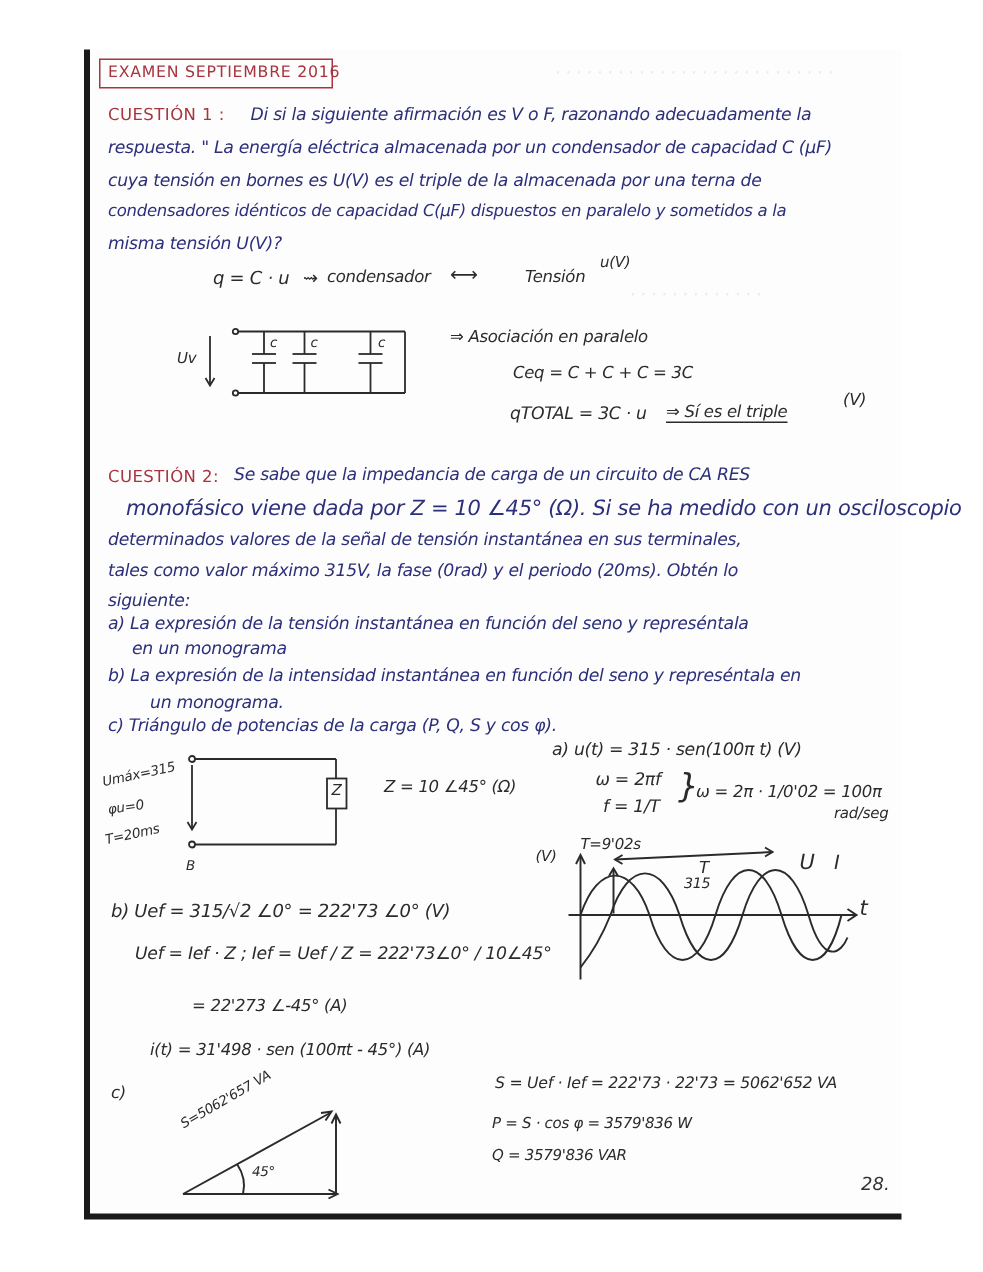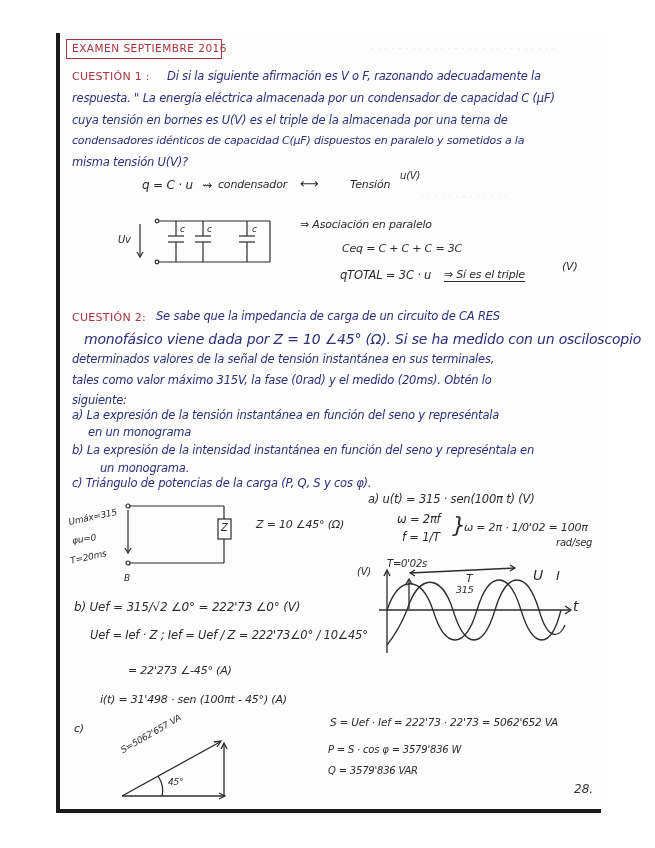--- a/index.html
+++ b/index.html
@@ -81,21 +81,21 @@
 <div class="hw ink-dark" style="left:300px;top:218px;font-size:11px;">⇒ Asociación en paralelo</div>
 <div class="hw ink-dark" style="left:342px;top:242px;font-size:11px;">Ceq = C + C + C = 3C</div>
 <div class="hw ink-dark" style="left:340px;top:268px;font-size:11.5px;">qTOTAL = 3C · u</div>
 <div class="hw ink-dark underline" style="left:444px;top:268px;font-size:11px;">⇒ Sí es el triple</div>
 <div class="hw ink-dark" style="left:562px;top:260px;font-size:11px;">(V)</div>
 
 <div class="hw red" style="left:72px;top:311px;font-size:11px;">CUESTIÓN 2:</div>
 <div class="hw" style="left:156px;top:309px;">Se sabe que la impedancia de carga de un circuito de CA RES</div>
 <div class="hw" style="left:84px;top:331px;font-size:14px;">monofásico viene dada por  Z = 10 ∠45° (Ω).  Si se ha medido con un osciloscopio</div>
 <div class="hw" style="left:72px;top:352px;">determinados valores de la señal de tensión instantánea en sus terminales,</div>
-<div class="hw" style="left:72px;top:373px;">tales como valor máximo 315V, la fase (0rad) y el medido (20ms). Obtén lo</div>
+<div class="hw" style="left:72px;top:373px;">tales como valor máximo 315V, la fase (0rad) y el periodo (20ms). Obtén lo</div>
 <div class="hw" style="left:72px;top:393px;">siguiente:</div>
 
 <div class="hw" style="left:72px;top:408px;">a) La expresión de la tensión instantánea en función del seno y represéntala</div>
 <div class="hw" style="left:88px;top:425px;">en un monograma</div>
 <div class="hw" style="left:72px;top:443px;">b) La expresión de la intensidad instantánea en función del seno y represéntala en</div>
 <div class="hw" style="left:88px;top:461px;margin-left:12px;">un monograma.</div>
 <div class="hw" style="left:72px;top:476px;">c) Triángulo de potencias de la carga (P, Q, S y cos φ).</div>
 
 <svg style="left:120px;top:500px;" width="110" height="70">
   <g stroke="#2b2b2b" stroke-width="1.2" fill="none">
@@ -116,21 +116,21 @@
 <div class="hw ink-dark" style="left:70px;top:552px;font-size:9px;transform:rotate(-12deg);">T=20ms</div>
 <div class="hw ink-dark" style="left:124px;top:573px;font-size:9px;">B</div>
 <div class="hw ink-dark" style="left:256px;top:518px;font-size:11px;">Z = 10 ∠45° (Ω)</div>
 
 <div class="hw ink-dark" style="left:368px;top:492px;font-size:11.5px;">a) u(t) = 315 · sen(100π t) (V)</div>
 <div class="hw ink-dark" style="left:397px;top:512px;font-size:11.5px;">ω = 2πf</div>
 <div class="hw ink-dark" style="left:402px;top:530px;font-size:11.5px;">f = 1/T</div>
 <div class="hw ink-dark" style="left:452px;top:512px;font-size:22px;">}</div>
 <div class="hw ink-dark" style="left:464px;top:521px;font-size:11px;">ω = 2π · 1/0'02 = 100π</div>
 <div class="hw ink-dark" style="left:556px;top:537px;font-size:10px;">rad/seg</div>
-<div class="hw ink-dark" style="left:387px;top:558px;font-size:10px;">T=0'02s</div>
+<div class="hw ink-dark" style="left:387px;top:558px;font-size:10px;">T=9'02s</div>
 
 <svg style="left:365px;top:565px;" width="240" height="90">
   <g stroke="#2b2b2b" stroke-width="1.3" fill="none">
     <line x1="22" y1="88" x2="22" y2="6"></line>
     <polyline points="19,11 22,5 25,11"></polyline>
     <line x1="14" y1="45" x2="205" y2="45"></line>
     <polyline points="200,41 206,45 200,49"></polyline>
 
     <path d="M22,45 C34,10 56,10 68,45 C80,85 100,85 112,45 C124,5 144,5 156,45 C168,85 186,85 196,45"></path>
 

